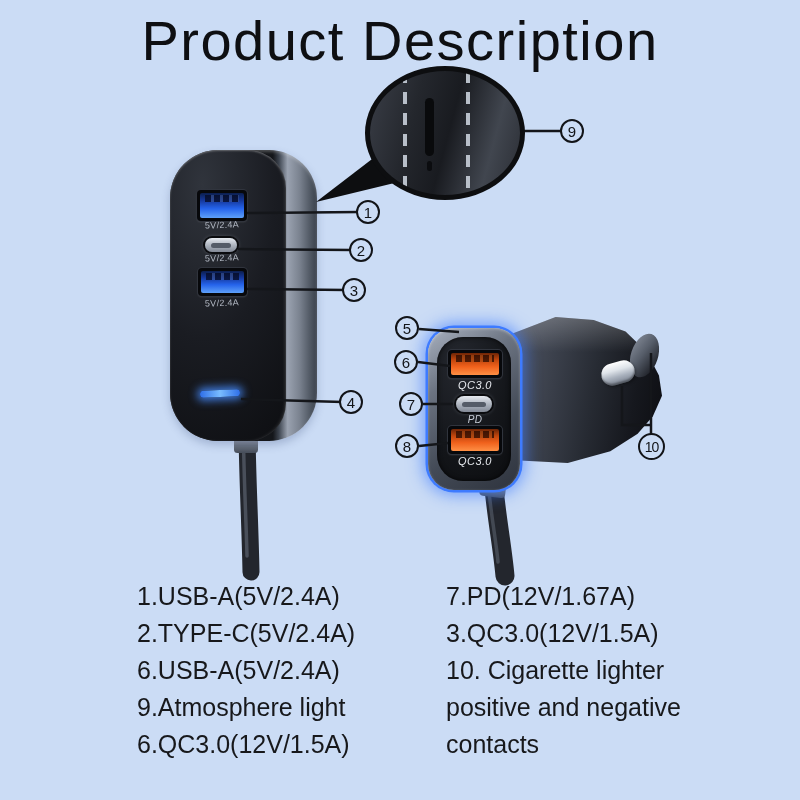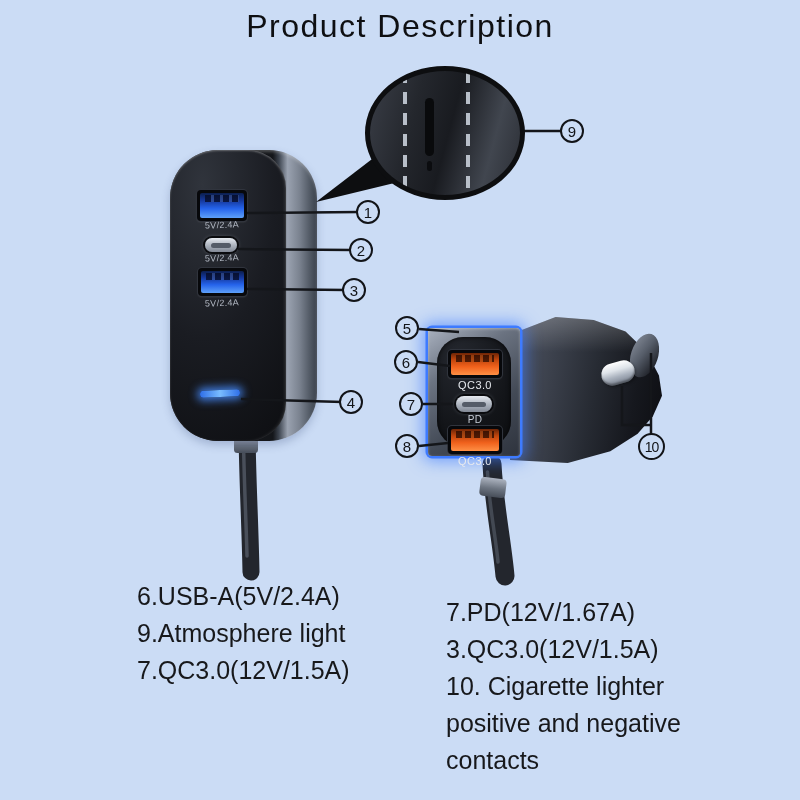--- a/index.html
+++ b/index.html
@@ -4,21 +4,21 @@
 <style>
   html,body{margin:0;padding:0;}
   body{
     width:800px;height:800px;overflow:hidden;position:relative;
     background:#cbdcf5;
     font-family:"Liberation Sans",sans-serif;
   }
   
   .title{
     position:absolute;left:0;top:8px;width:800px;text-align:center;
-    font-size:32px;font-weight:500;letter-spacing:1.5px;color:#0e0f12;
+    font-size:56px;font-weight:500;letter-spacing:1.5px;color:#0e0f12;
   }
   
   svg.scene{position:absolute;left:0;top:0;z-index:0;pointer-events:none;}
   svg.scene.front{z-index:3;}
   
   .hub{
     position:absolute;left:170px;top:150px;width:147px;height:291px;z-index:2;
     border-radius:48px;
     background:linear-gradient(90deg,#14161a 0%,#14161a 70%,#3c434e 74%,#9aa2b0 80%,#7b8390 88%,#4d5560 96%,#39404b 100%);
     box-shadow:inset 0 2px 3px rgba(255,255,255,.25), 0 4px 8px rgba(40,60,110,.25);
@@ -72,24 +72,25 @@
     border-radius:50%;transform:rotate(18deg);
     background:linear-gradient(110deg,#878e9b 0%,#565d69 45%,#23262d 85%);
   }
   .contact{
     position:absolute;left:601px;top:362px;width:34px;height:22px;z-index:1;
     border-radius:11px;transform:rotate(-16deg);
     background:linear-gradient(180deg,#ffffff 0%,#dfe4ea 35%,#aab2be 65%,#7a8290 100%);
     box-shadow:inset 0 -2px 2px rgba(0,0,0,.35), 1px 2px 3px rgba(0,0,0,.3);
   }
   .charger-face{
-    position:absolute;left:428px;top:328px;width:92px;height:128px;z-index:2;
-    border-radius:4px;
+    position:absolute;left:428px;top:328px;width:92px;height:162px;z-index:2;
+    border-radius:26px;
     background:linear-gradient(145deg,#aab2c0 0%,#6b7381 30%,#434a56 65%,#2e333d 100%);
     box-shadow:0 0 0 2.5px #3e7bff, 0 0 16px 5px rgba(62,123,255,.65), inset 0 1px 3px rgba(255,255,255,.35);
+    font-style:italic;
   }
   .charger-inner{
     position:absolute;inset:9px;border-radius:26px;
     background:radial-gradient(130% 115% at 30% 18%,#24272e 0%,#131519 55%,#0a0b0d 100%);
     box-shadow:inset 0 0 5px rgba(0,0,0,.8);
   }
   .clabel{
     position:absolute;left:20px;width:54px;text-align:center;
     font-size:11px;letter-spacing:.4px;color:#e6e9ee;
   }
@@ -110,21 +111,21 @@
   .callout{
     position:absolute;width:24px;height:24px;z-index:5;box-sizing:border-box;
     border:2.5px solid #121418;border-radius:50%;background:#cbdcf5;
     display:flex;align-items:center;justify-content:center;
     font-size:15px;font-weight:400;color:#121418;
   }
   .callout.big{width:27px;height:27px;font-size:14px;letter-spacing:-1px;}
   
   .legend-col{position:absolute;top:578px;z-index:2;color:#17181b;font-size:25px;line-height:37px;}
   .legend-col.left{left:137px;width:300px;}
-  .legend-col.right{left:446px;width:295px;margin-top:16px;}
+  .legend-col.right{left:446px;width:295px;}
 </style>
 </head>
 <body>
 
 <div class="title">Product Description</div>
 
 <svg class="scene" width="800" height="800">
   <defs>
     <linearGradient id="metalV" x1="0" y1="0" x2="0" y2="1">
       <stop offset="0" stop-color="#aeb5c1"></stop>
@@ -207,21 +208,23 @@
 <div class="callout" style="left:342px;top:278px;">3</div>
 <div class="callout" style="left:339px;top:390px;">4</div>
 <div class="callout" style="left:395px;top:316px;">5</div>
 <div class="callout" style="left:394px;top:350px;">6</div>
 <div class="callout" style="left:399px;top:392px;">7</div>
 <div class="callout" style="left:395px;top:434px;">8</div>
 <div class="callout" style="left:560px;top:119px;">9</div>
 <div class="callout big" style="left:638px;top:433px;">10</div>
 
 <div class="legend-col left">
+  <div class="legend-item">1.USB-A(5V/2.4A)</div>
+  <div class="legend-item">2.TYPE-C(5V/2.4A)</div>
   <div class="legend-item">6.USB-A(5V/2.4A)</div>
   <div class="legend-item">9.Atmosphere light</div>
-  <div class="legend-item">7.QC3.0(12V/1.5A)</div>
+  <div class="legend-item">6.QC3.0(12V/1.5A)</div>
 </div>
 <div class="legend-col right">
   <div class="legend-item">7.PD(12V/1.67A)</div>
   <div class="legend-item">3.QC3.0(12V/1.5A)</div>
   <div class="legend-item">10. Cigarette lighter positive and negative contacts</div>
 </div>
 
 </body></html>

